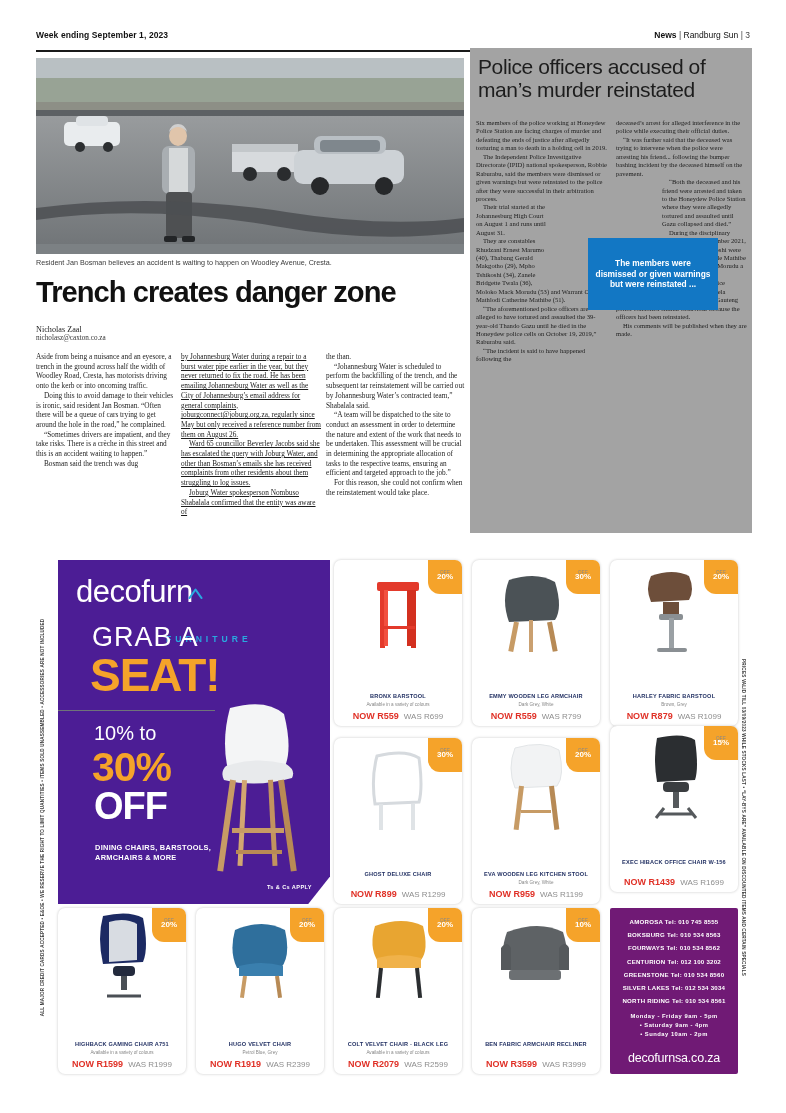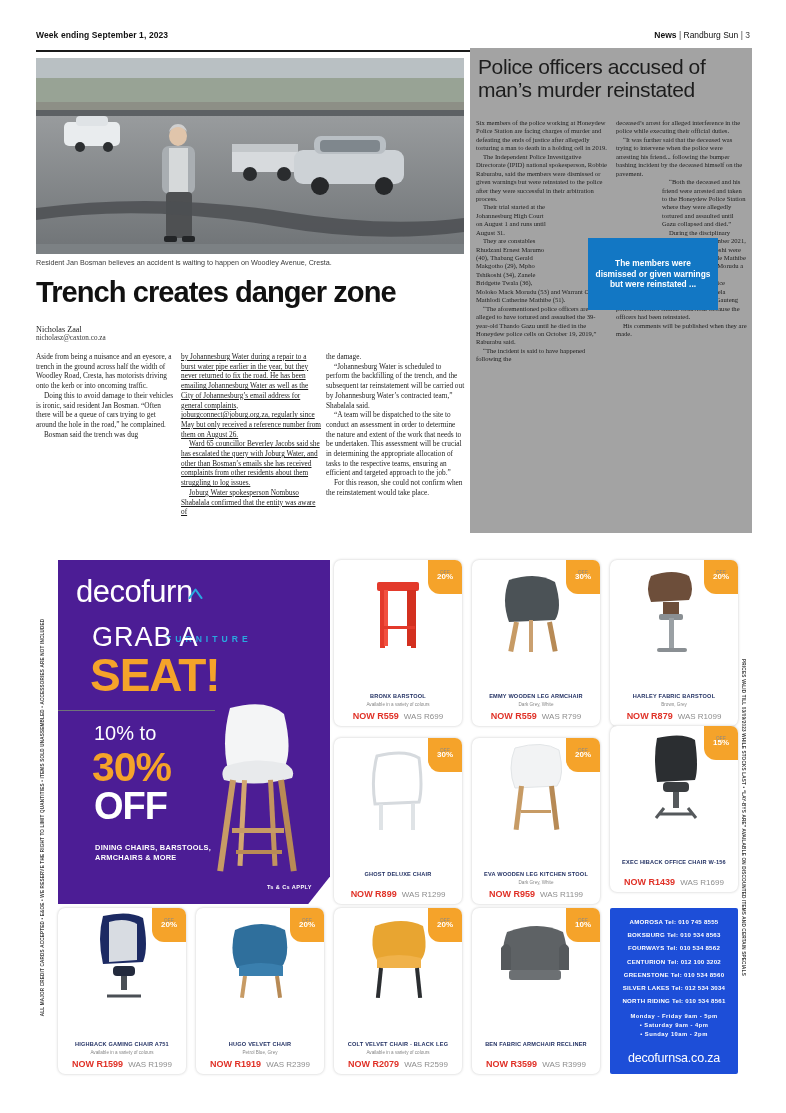--- a/index.html
+++ b/index.html
@@ -172,21 +172,21 @@
     position:absolute; left:0; right:0; bottom:5px; text-align:center;
     font: 0/1 "Liberation Sans", sans-serif;
   }
   .card .prices .now { font: bold 9px "Liberation Sans", sans-serif; color:#e03127; }
   .card .prices .was { font: 8px "Liberation Sans", sans-serif; color:#8d8d8d; margin-left:5px; }
 
   
   .row3 { position:absolute; left:22px; top:356px; width:680px; height:168px; }
 
   .contact {
-    position:absolute; background:#1d4ed8; color:#fff; border-radius:2px;
+    position:absolute; background:#701a75; color:#fff; border-radius:2px;
     padding:10px 6px;
   }
   .contact .line {
     text-align:center; font: bold 6.1px "Liberation Sans", sans-serif;
     letter-spacing:.25px; margin-bottom:6.2px;
   }
   .contact .hrs {
     text-align:center; font: bold 5.8px/1.55 "Liberation Sans", sans-serif;
     margin-top:8px; letter-spacing:.5px;
   }
@@ -260,29 +260,30 @@
 
   <div class="byline">
     <div class="name">Nicholas Zaal</div>
     <div class="mail">nicholasz@caxton.co.za</div>
   </div>
 
   <div class="cols">
     <div class="col c1" id="lead-c1">
         <p class="first">Aside from being a nuisance and an eyesore, a trench in the ground across half the width of Woodley Road, Cresta, has motorists driving onto the kerb or into oncoming traffic.</p>
         <p>Doing this to avoid damage to their vehicles is ironic, said resident Jan Bosman. “Often there will be a queue of cars trying to get around the hole in the road,” he complained.</p>
+        <p>“Sometimes drivers are impatient, and they take risks. There is a crèche in this street and this is an accident waiting to happen.”</p>
         <p>Bosman said the trench was dug</p>
       </div>
     <div class="col c2" id="lead-c2">
         <p class="first">by Johannesburg Water during a repair to a burst water pipe earlier in the year, but they never returned to fix the road. He has been emailing Johannesburg Water as well as the City of Johannesburg’s email address for general complaints, joburgconnect@joburg.org.za, regularly since May but only received a reference number from them on August 26.</p>
         <p>Ward 65 councillor Beverley Jacobs said she has escalated the query with Joburg Water, and other than Bosman’s emails she has received complaints from other residents about them struggling to log issues.</p>
         <p>Joburg Water spokesperson Nombuso Shabalala confirmed that the entity was aware of</p>
       </div>
     <div class="col c3" id="lead-c3">
-        <p class="first">the damage.</p>
+        <p class="first">the than.</p>
         <p>“Johannesburg Water is scheduled to perform the backfilling of the trench, and the subsequent tar reinstatement will be carried out by Johannesburg Water’s contracted team,” Shabalala said.</p>
         <p>“A team will be dispatched to the site to conduct an assessment in order to determine the nature and extent of the work that needs to be undertaken. This assessment will be crucial in determining the appropriate allocation of tasks to the respective teams, ensuring an efficient and targeted approach to the job.”</p>
         <p>For this reason, she could not confirm when the reinstatement would take place.</p>
       </div>
   </div>
 
   <div class="sidebox">
     <div class="side-head">Police officers accused of man’s murder reinstated</div>
     <div class="side-cols">
       <div class="scol s1" id="side-c1">

